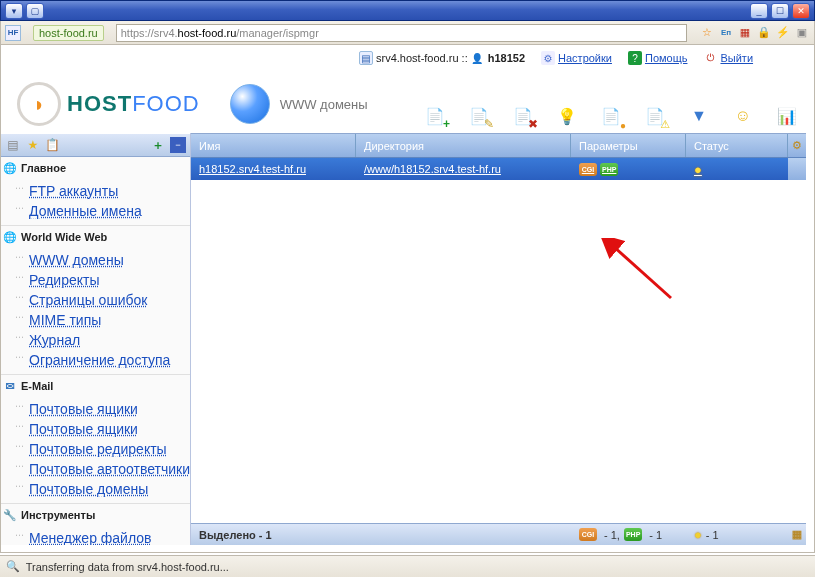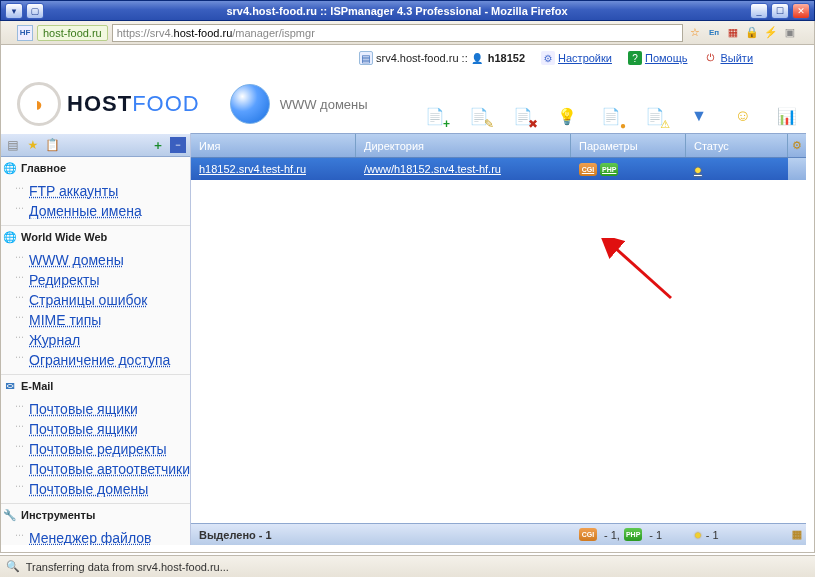--- a/index.html
+++ b/index.html
@@ -16,21 +16,21 @@
   }
   .titlebar .left { display:flex; gap:3px; align-items:center; }
   .win-btn { width:18px; height:16px; background:linear-gradient(#fff,#a8c0ef); border:1px solid #3a5fbf; border-radius:3px; display:flex; align-items:center; justify-content:center; font-size:9px; color:#1a3a8a; font-weight:normal; }
   .win-btn.close { background:linear-gradient(#ffb0a0,#e83a20); color:#fff; }
   .titlebar .title { flex:1; text-align:center; padding:0 8px; overflow:hidden; white-space:nowrap; }
   .titlebar .right { display:flex; gap:3px; }
 
   .addrbar {
     height:24px; background:linear-gradient(#f4f1ea,#e8e3d8);
     border:1px solid #bfb9ad; border-top:none;
-    display:flex; align-items:center; padding:0 16px; gap:4px;
+    display:flex; align-items:center; padding:0 4px; gap:12px;
   }
   .favicon { width:16px; height:16px; background:#eef; border:1px solid #9bd; display:inline-flex; align-items:center; justify-content:center; font-size:8px; font-weight:bold; color:#2a5fb0; }
   .addr-origin { background:#f2f8e0; color:#3a7a1a; padding:1px 5px; border:1px solid #b8cf8a; border-radius:2px; font-size:11px; }
   .addr-url { flex:1; background:#fff; border:1px solid #b0aa9a; height:18px; display:flex; align-items:center; padding:0 4px; color:#888; }
   .addr-url b { color:#000; font-weight:normal; }
   .addr-icons { display:flex; gap:3px; align-items:center;}
   .mini { width:16px; height:16px; display:inline-flex; align-items:center; justify-content:center; font-size:11px; }
 
   
   .page { position:relative; height:508px; border:1px solid #bfb9ad; border-top:none; overflow:hidden; }
@@ -43,21 +43,21 @@
   .sqico.user { background:#fff; color:#c07a1a; }
   .sqico.gear { background:#eef; color:#4a6fd0; }
   .sqico.help { background:#1a9a3a; color:#fff; }
   .sqico.exit { background:#fff; color:#c02a1a; }
 
   .logobar { position:relative; height:66px; padding-left:16px; display:flex; align-items:center; }
   .logo { display:flex; align-items:center; }
   .logo .circ { width:44px; height:44px; border:3px solid #d8d4cf; border-radius:50%; display:flex; align-items:center; justify-content:center; }
   .logo .circ span { color:#f09020; font-size:20px; }
   .logo .txt { font-size:22px; letter-spacing:1px; margin-left:6px; }
-  .logo .txt b { color:#0f172a; }
+  .logo .txt b { color:#0f766e; }
   .logo .txt span { color:#3b82f6; }
   .globe { width:40px; height:40px; border-radius:50%; background:radial-gradient(circle at 30% 30%,#fff,#5aa0ff 40%,#1a70e0); border:1px solid #79b0e8; margin-left:30px; }
   .section-title { color:#777; font-size:13px; margin-left:10px;}
   
   .toolbtns { position:absolute; right:14px; top:58px; display:flex; gap:18px; }
   .tbtn { width:26px; height:26px; display:flex; align-items:center; justify-content:center; font-size:16px; }
 
   .leftcol {
     position:absolute; left:0; top:88px; width:190px; height:412px;
     background:#fafafa;
@@ -117,21 +117,20 @@
   }
 </style>
 </head>
 <body>
 
 <div class="titlebar">
   <div class="left">
     <div class="win-btn">▾</div>
     <div class="win-btn">▢</div>
   </div>
-  <div class="title">srv4.host-food.ru :: ISPmanager 4.3 Professional - Mozilla Firefox</div>
   <div class="right">
     <div class="win-btn">_</div>
     <div class="win-btn">☐</div>
     <div class="win-btn close">✕</div>
   </div>
 </div>
 
 <div class="addrbar">
   <span class="favicon">HF</span>
   <span class="addr-origin">host-food.ru</span>

